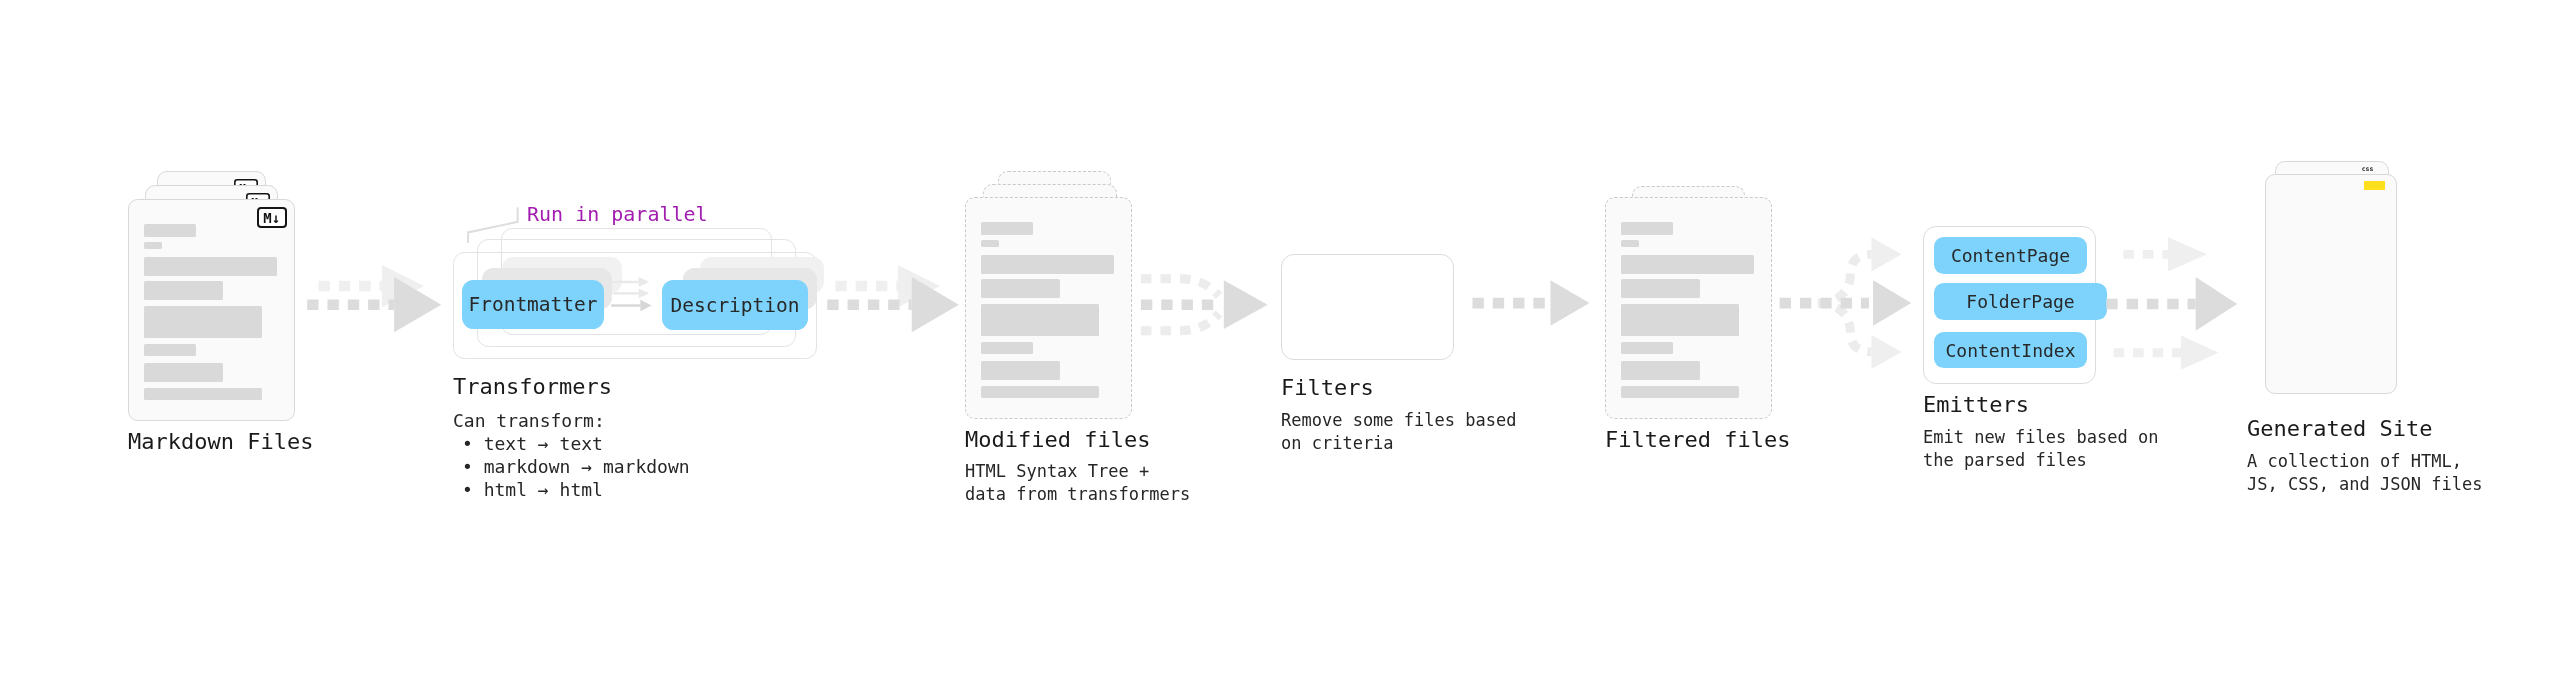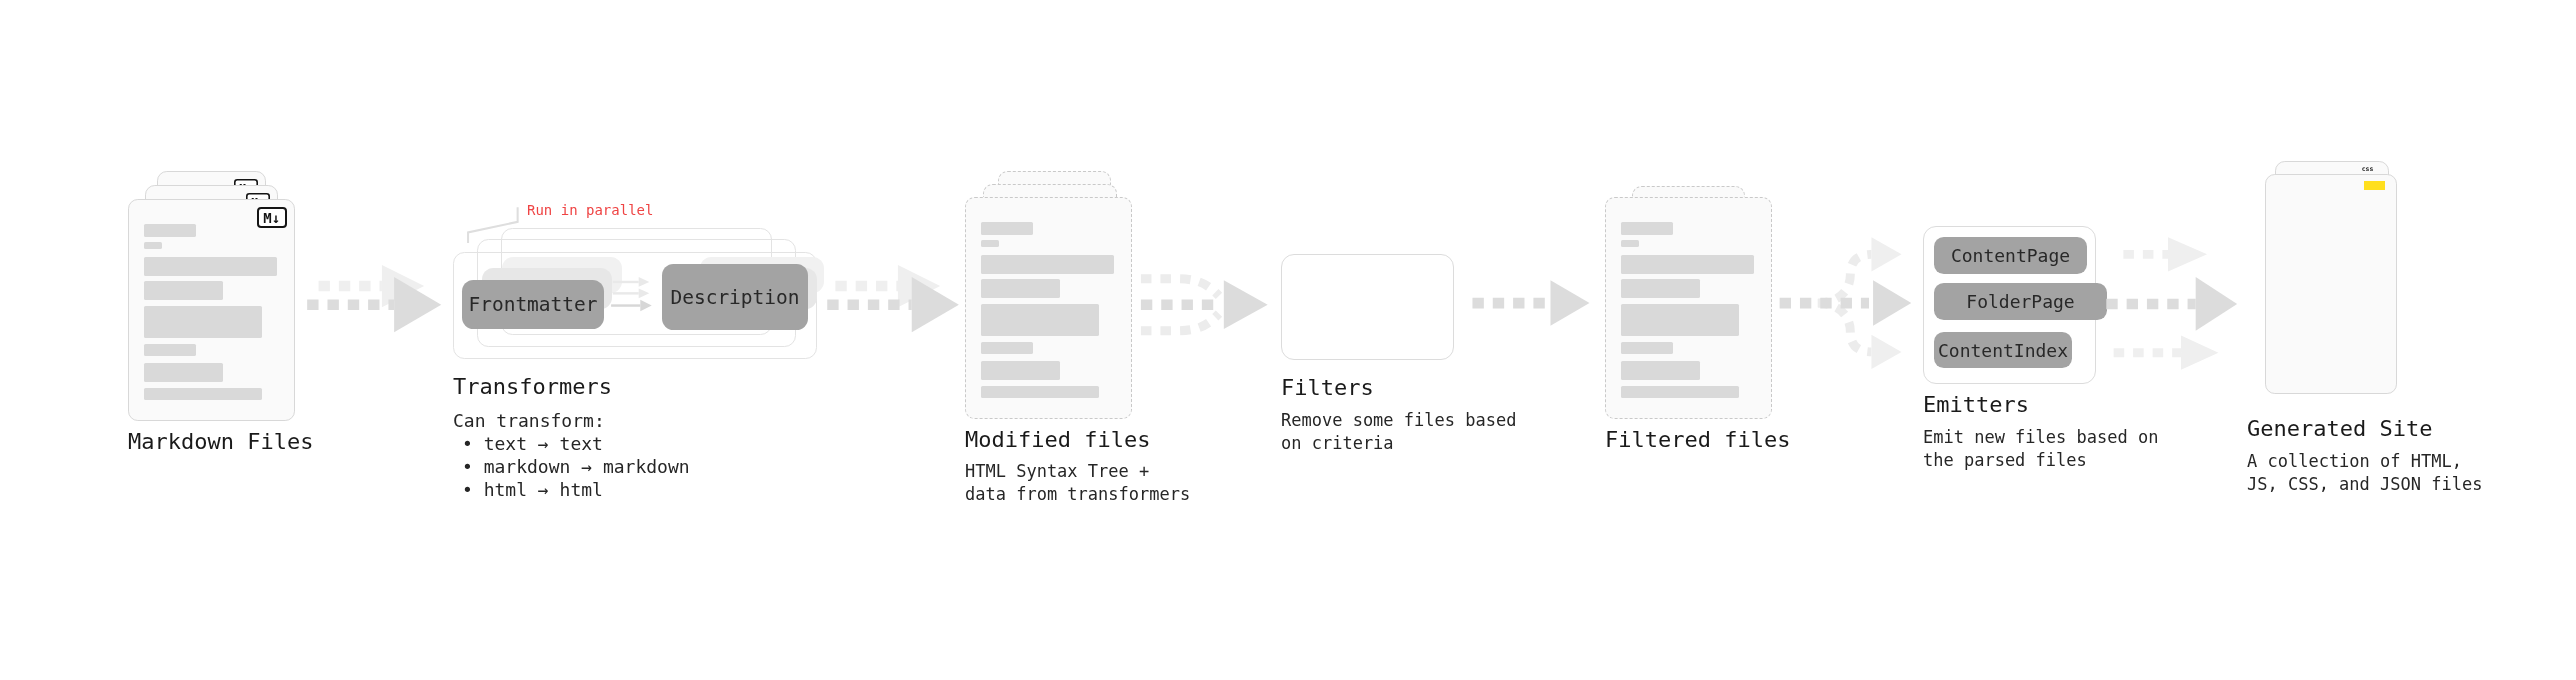--- a/index.html
+++ b/index.html
@@ -21,26 +21,26 @@
   .sk .s6{top:144px;width:52px;height:12.2px}
   .sk .s7{top:163px;width:79px;height:18.7px}
   .sk .s8{top:188px;width:118px;height:12.2px}
 
   
   .stage-label{position:absolute;font-size:22px;color:#1a1a1a;white-space:nowrap;}
   .stage-desc{position:absolute;font-size:17px;line-height:23px;color:#262626;white-space:pre-line;}
   .desc-title{position:absolute;font-size:18px;color:#262626;white-space:nowrap;}
   .bullets{position:absolute;margin:0;padding:0;list-style:none;font-size:18px;line-height:23px;color:#262626;}
   .bullets li::before{content:"• ";}
-  .note{position:absolute;font-size:14px;color:#ef4444;white-space:nowrap;}
+  .note{position:absolute;font-size:20px;color:#a21caf;white-space:nowrap;}
 
   
   .tbox{position:absolute;border:1.6px solid #e3e3e3;border-radius:11.4px;box-sizing:border-box;background:transparent;}
   .obox{position:absolute;border:1.6px solid #dcdcdc;border-radius:13px;box-sizing:border-box;background:#ffffff;}
-  .pill{position:absolute;background:#a3a3a3;border-radius:11.4px;display:flex;align-items:center;justify-content:center;
+  .pill{position:absolute;background:#7dd3fc;border-radius:11.4px;display:flex;align-items:center;justify-content:center;
         font-size:19.5px;color:#282828;white-space:nowrap;}
   .pill.sm{font-size:18px;border-radius:9.8px;}
   .pill.ghost1{background:#e7e7e7;}
   .pill.ghost2{background:#f1f1f1;}
 
   
   .md-icon{position:absolute;top:6.5px;right:7.3px;width:30px;height:21px;border:2.4px solid #151515;border-radius:4.1px;
            background:#ffffff;color:#151515;font-weight:bold;font-size:14px;line-height:19.5px;text-align:center;box-sizing:border-box;}
   .md-icon.small{transform:scale(.8);transform-origin:top right;}
   .html5-icon{position:absolute;top:4.9px;right:9.8px;width:21px;text-align:center;}
@@ -83,21 +83,21 @@
   <div class="tbox" style="left:501px;top:228px;width:271px;height:107px"></div>
   <div class="tbox" style="left:477px;top:239px;width:319px;height:108px"></div>
   <div class="tbox" style="left:453px;top:252px;width:364px;height:107px"></div>
 
   <div class="pill ghost2" style="left:502px;top:257px;width:120px;height:36px"></div>
   <div class="pill ghost1" style="left:482px;top:268px;width:130px;height:41px"></div>
   <div class="pill" style="left:462px;top:280px;width:142px;height:49px">Frontmatter</div>
 
   <div class="pill ghost2" style="left:700px;top:257px;width:124px;height:36px"></div>
   <div class="pill ghost1" style="left:683px;top:268px;width:134px;height:41px"></div>
-  <div class="pill" style="left:662px;top:264px;width:146px;height:66px">Description</div>
+  <div class="pill" style="left:662px;top:280px;width:146px;height:50px">Description</div>
 
   <div class="stage-label" style="left:453px;top:374px">Transformers</div>
   <div class="desc-title" style="left:453px;top:410px">Can transform:</div>
   <ul class="bullets" style="left:462px;top:432px">
     <li>text → text</li>
     <li>markdown → markdown</li>
     <li>html → html</li>
   </ul>
 
   <div class="card dashed" style="left:998px;top:171px;width:113px;height:222px"></div>
@@ -134,21 +134,21 @@
         <div class="s6"></div>
       <div class="s7"></div>
         <div class="s8"></div>
     </div>
   </div>
   <div class="stage-label" style="left:1605px;top:427px">Filtered files</div>
 
   <div class="obox" style="left:1923px;top:226px;width:173px;height:158px"></div>
   <div class="pill sm" style="left:1934px;top:237px;width:153px;height:37px">ContentPage</div>
   <div class="pill sm" style="left:1934px;top:283px;width:173px;height:37px">FolderPage</div>
-  <div class="pill sm" style="left:1934px;top:332px;width:138px;height:36px">ContentIndex</div>
+  <div class="pill sm" style="left:1934px;top:332px;width:153px;height:36px">ContentIndex</div>
   <div class="stage-label" style="left:1923px;top:392px">Emitters</div>
   <div class="stage-desc" style="left:1923px;top:426px">Emit new files based on
 the parsed files</div>
 
   <div class="card" style="left:2275px;top:161px;width:114px;height:220px">
     <div class="css-icon">css</div>
   </div>
   <div class="card" style="left:2265px;top:174px;width:132px;height:220px">
     <div class="js-icon"></div>
   </div>

